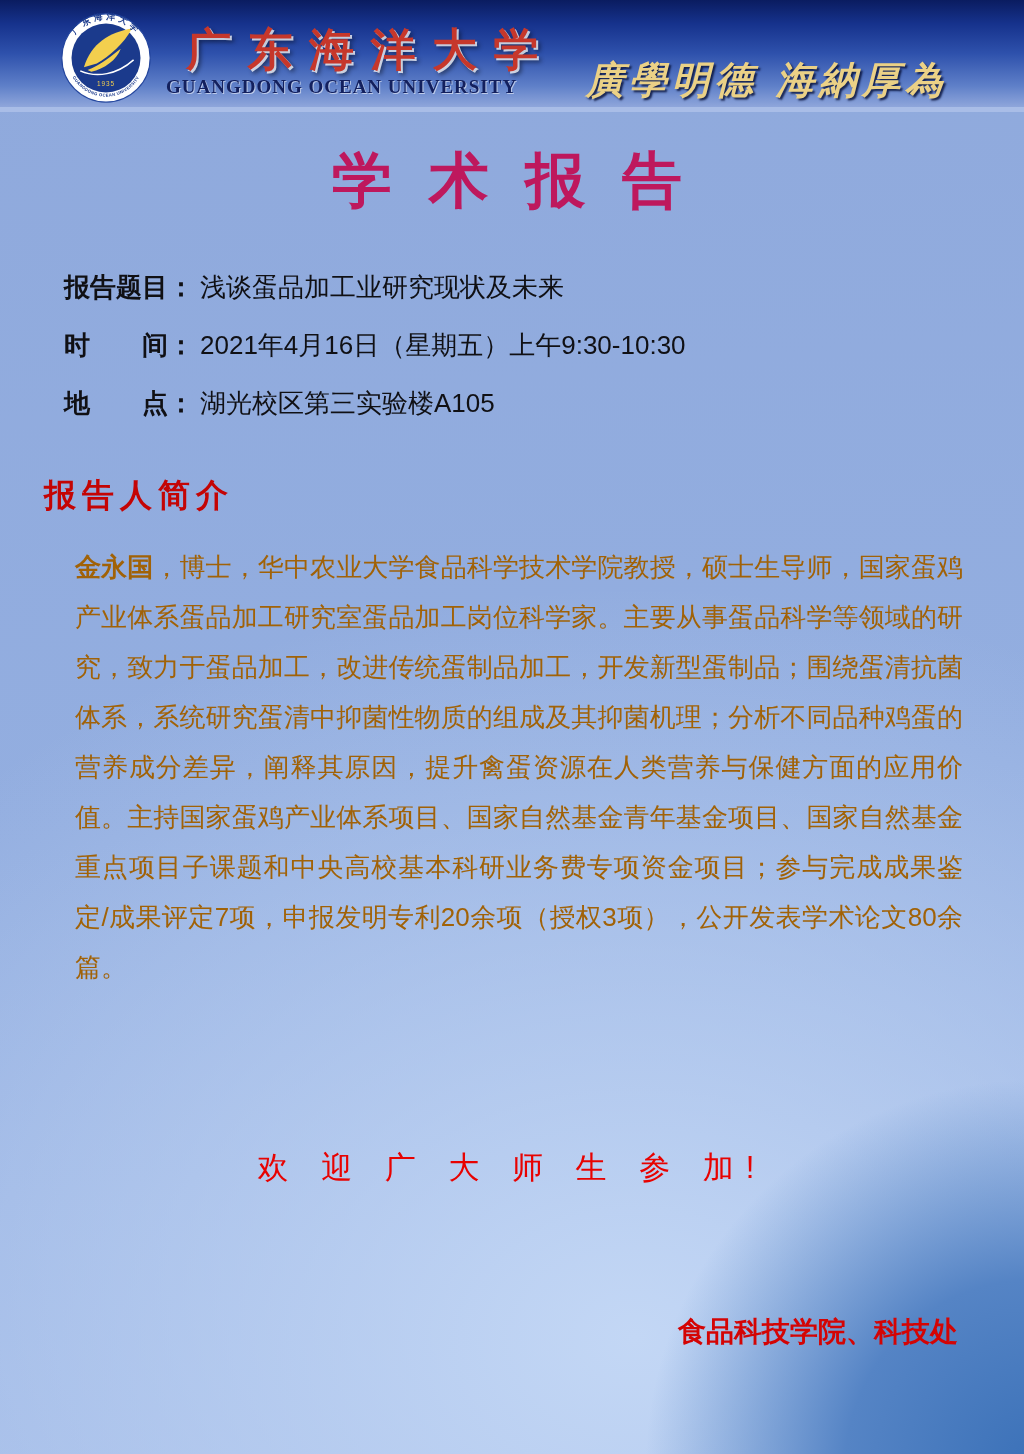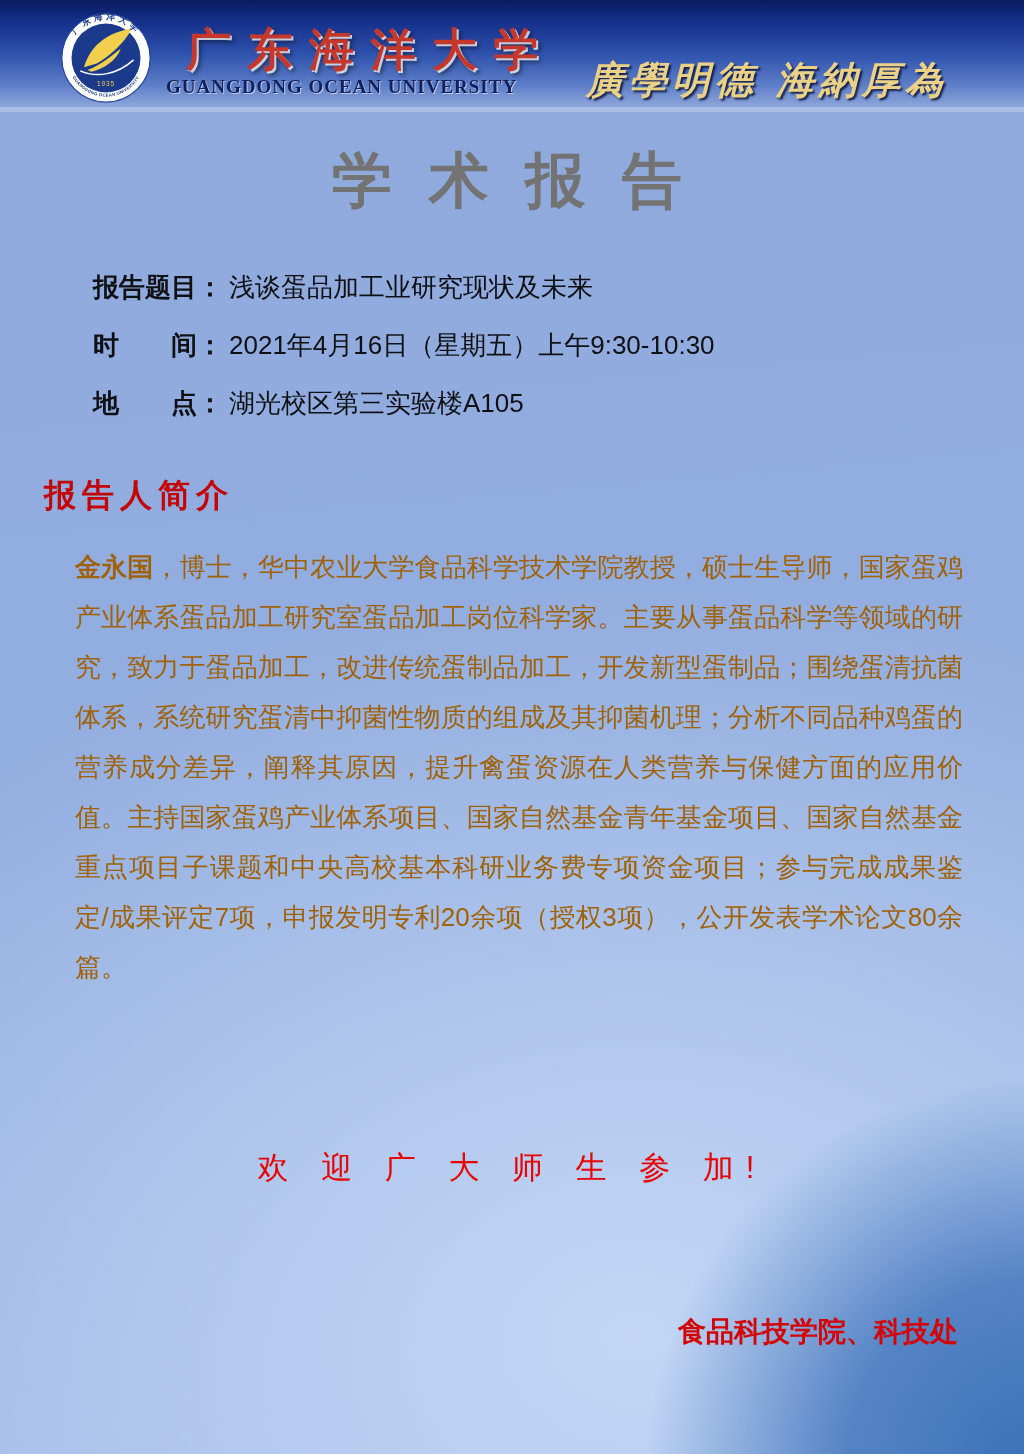--- a/index.html
+++ b/index.html
@@ -61,36 +61,36 @@
     margin-top: 21px;
   }
 
   
   .main-title {
     margin-top: 32px;
     text-align: center;
     font-size: 60px;
     font-weight: bold;
     letter-spacing: 10px;
-    color: #737373;
+    color: #be185d;
     line-height: 74px;
   }
 
   
   .details {
     margin: 54px 0 0 64px;
     color: #101014;
     font-size: 26px;
   }
   .detail-row {
     margin-bottom: 28px;
     line-height: 30px;
     white-space: nowrap;
   }
-  .detail-label { font-weight: bold; margin-left: 29px; }
+  .detail-label { font-weight: bold; }
   .detail-value { margin-left: 6px; }
 
   
   .section-heading {
     margin: 56px 0 0 44px;
     font-size: 32px;
     font-weight: bold;
     letter-spacing: 6px;
     color: #C40404;
     font-family: Liberation Sans, sans-serif;

